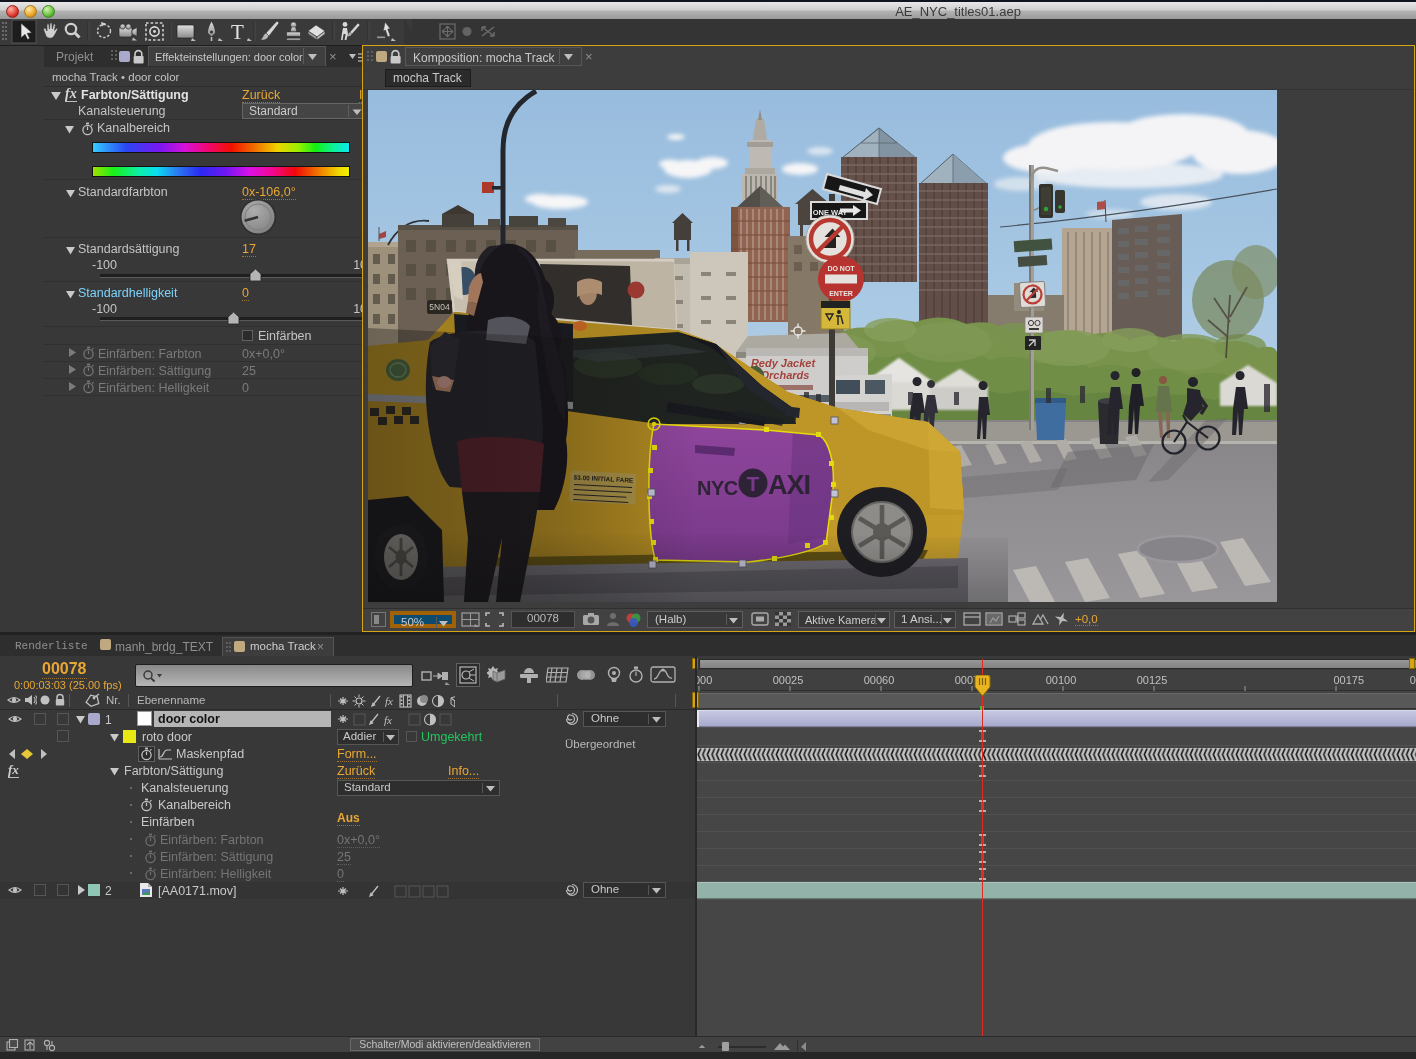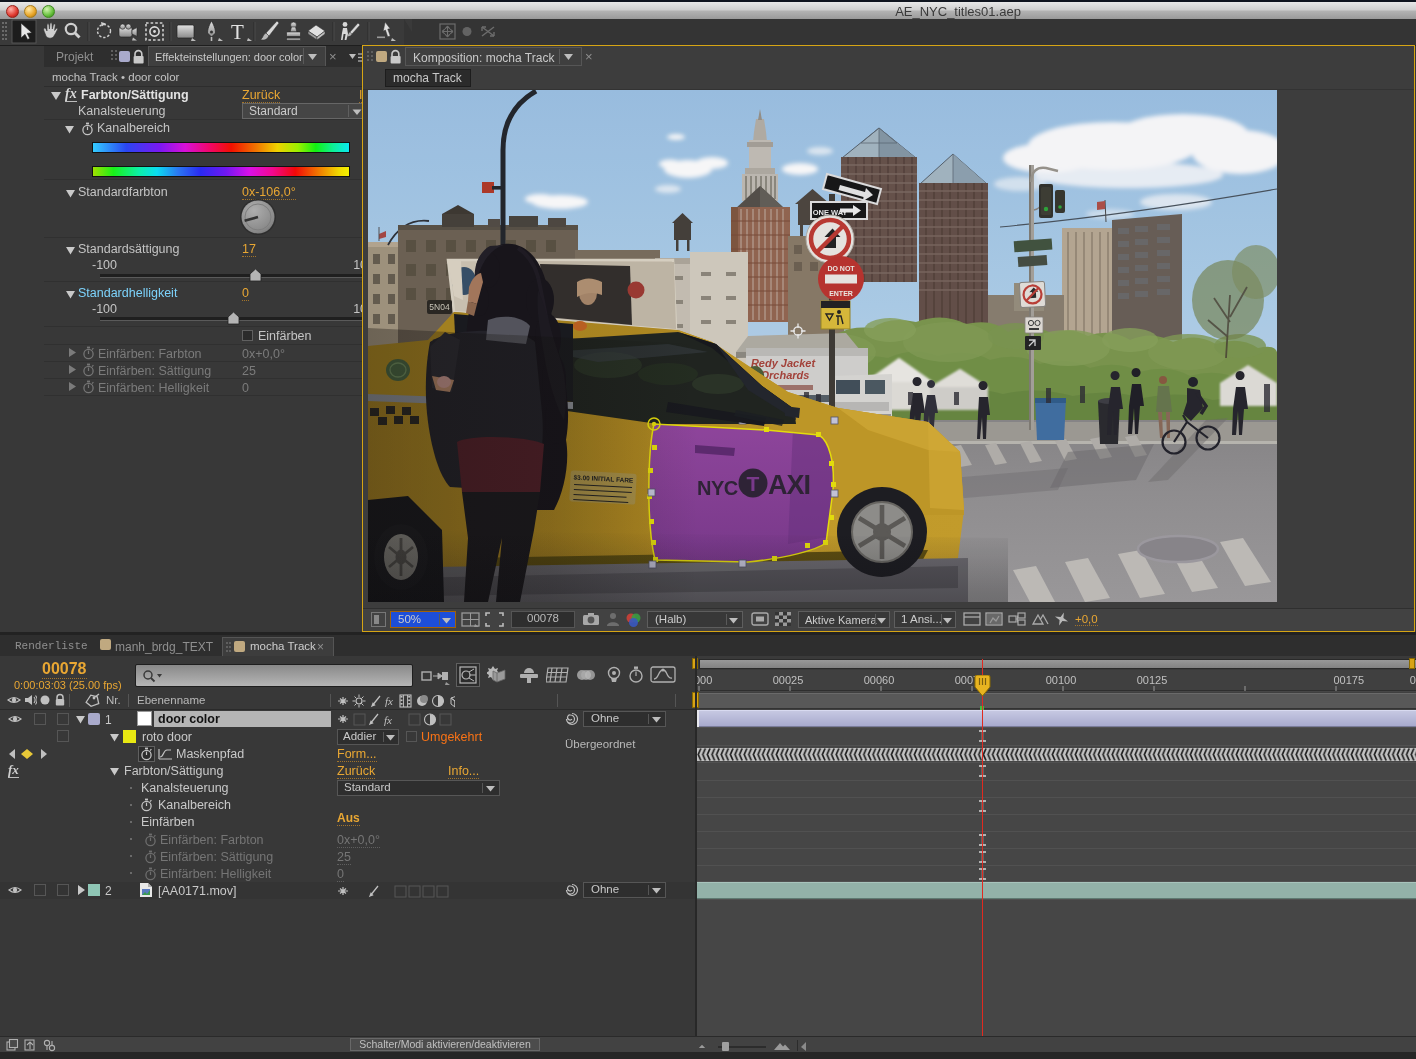--- a/index.html
+++ b/index.html
@@ -998,21 +998,21 @@
       </defs>
       <path d="M0 238 L330 254 L330 512 L0 512 Z" fill="url(#shL)"></path>
       <path d="M0 440 L640 448 L640 512 L0 512 Z" fill="url(#shB)"></path>
       <rect x="0" y="0" width="909" height="512" fill="#2e323a" opacity="0.045"></rect>
     </svg>
 
     <div class="abs" style="left:0;top:562px;width:1051px;height:22px;background:#424242;border-top:1px solid #2f2f2f;"></div>
     <div class="abs" style="left:8px;top:566px;width:15px;height:15px;border:1px solid #777;box-sizing:border-box;">
         <div class="abs" style="left:2px;top:2px;width:5px;height:9px;background:#888;"></div>
       </div>
-    <div class="abs" style="left:27px;top:565px;width:66px;height:17px;background:#1d4ed8;border:1px solid #a16207;box-sizing:border-box;">
+    <div class="abs" style="left:27px;top:565px;width:66px;height:17px;background:#0c4a6e;border:4px solid #a16207;box-sizing:border-box;">
       <div class="abs" style="left:7px;top:1px;font-size:11.5px;color:#ccc;">50%</div>
       <div class="abs" style="right:15px;top:2px;width:1px;height:11px;background:#5a5a5a;"></div>
       <svg class="abs" style="right:3px;top:6px" width="10" height="6">
           <path d="M0 0 L9 0 L4.5 5.5 Z" fill="#bdbdbd"></path>
         </svg>
     </div>
     <svg class="abs" style="left:98px;top:566px" width="20" height="15">
       <rect x="1" y="1" width="17" height="13" fill="none" stroke="#999" stroke-width="1.3"></rect>
       <path d="M9.5 1 V14 M1 7.5 H18" stroke="#999" stroke-width="1"></path>
       <path d="M14 12 l4 3 h-5 z" fill="#999"></path>
@@ -1412,21 +1412,21 @@
     <div class="abs" style="left:123px;top:95px;width:13px;height:13px;background:#e8e812;"></div>
     <div class="abs" style="left:142px;top:95px;font-size:12.5px;color:#c9c9c9;">roto door</div>
     <div class="abs" style="left:337px;top:94px;width:62px;height:16px;background:#2e2e2e;border:1px solid #565656;box-sizing:border-box;">
       <div class="abs" style="left:5px;top:0px;font-size:11.5px;color:#c9c9c9;">Addier</div>
       <div class="abs" style="right:14px;top:2px;width:1px;height:10px;background:#555;"></div>
       <svg class="abs" style="right:2px;top:5px" width="10" height="6">
           <path d="M0 0 L9 0 L4.5 5.5 Z" fill="#bdbdbd"></path>
         </svg>
     </div>
     <div class="abs" style="left:406px;top:96px;width:11px;height:11px;border:1px solid #565656;box-sizing:border-box;"></div>
-    <div class="abs" style="left:421px;top:95px;font-size:12.5px;color:#f97316;">Umgekehrt</div>
+    <div class="abs" style="left:421px;top:95px;font-size:12.5px;color:#22c55e;">Umgekehrt</div>
 
     <svg class="abs" style="left:8px;top:113px" width="40" height="12">
       <path d="M7 1 L1 6 L7 11 Z" fill="#c0c0c0"></path>
       <path d="M19 1 L25 6 L19 11 L13 6 Z" fill="#e8c838"></path>
       <path d="M33 1 L39 6 L33 11 Z" fill="#c0c0c0"></path>
     </svg>
     <div class="abs" style="left:138px;top:111px;width:17px;height:16px;background:#2c2c2c;border:1px solid #606060;box-sizing:border-box;"></div>
     <svg class="abs" style="left:140px;top:112px" width="13" height="14">
       <circle cx="6.5" cy="8" r="4.6" fill="none" stroke="#c4c4c4" stroke-width="1.3"></circle>
         <line x1="6.5" y1="8" x2="6.5" y2="4.6" stroke="#c4c4c4" stroke-width="1.2"></line>

